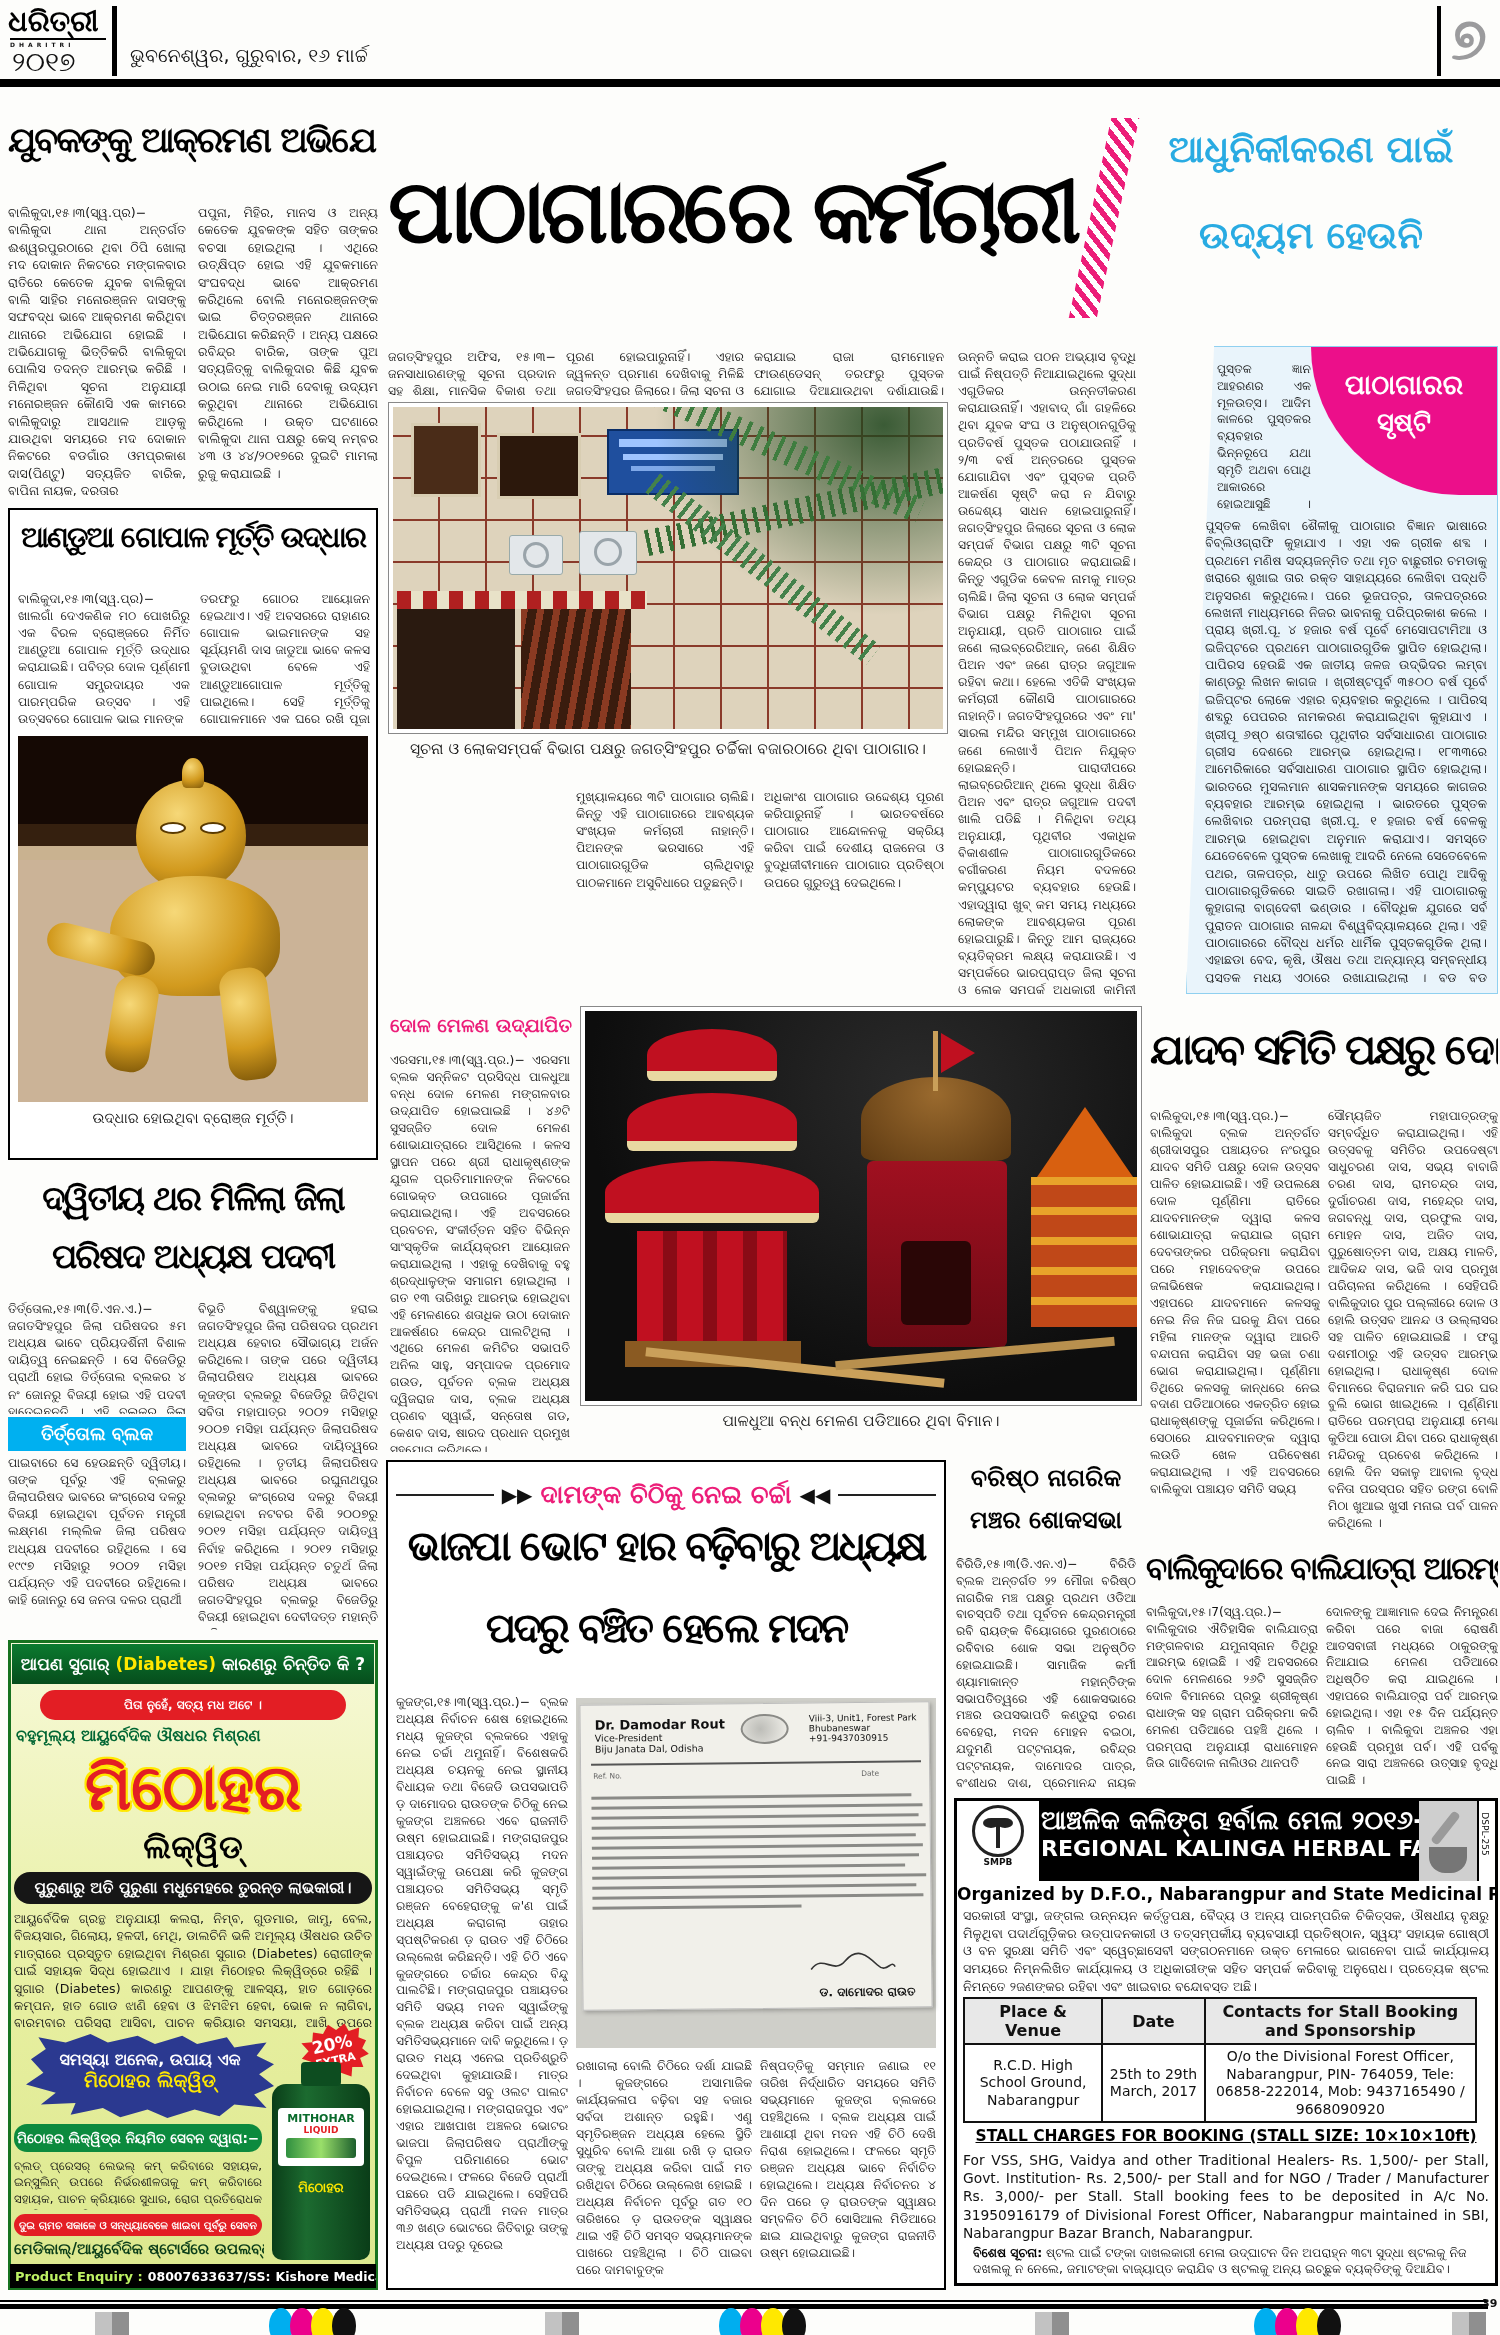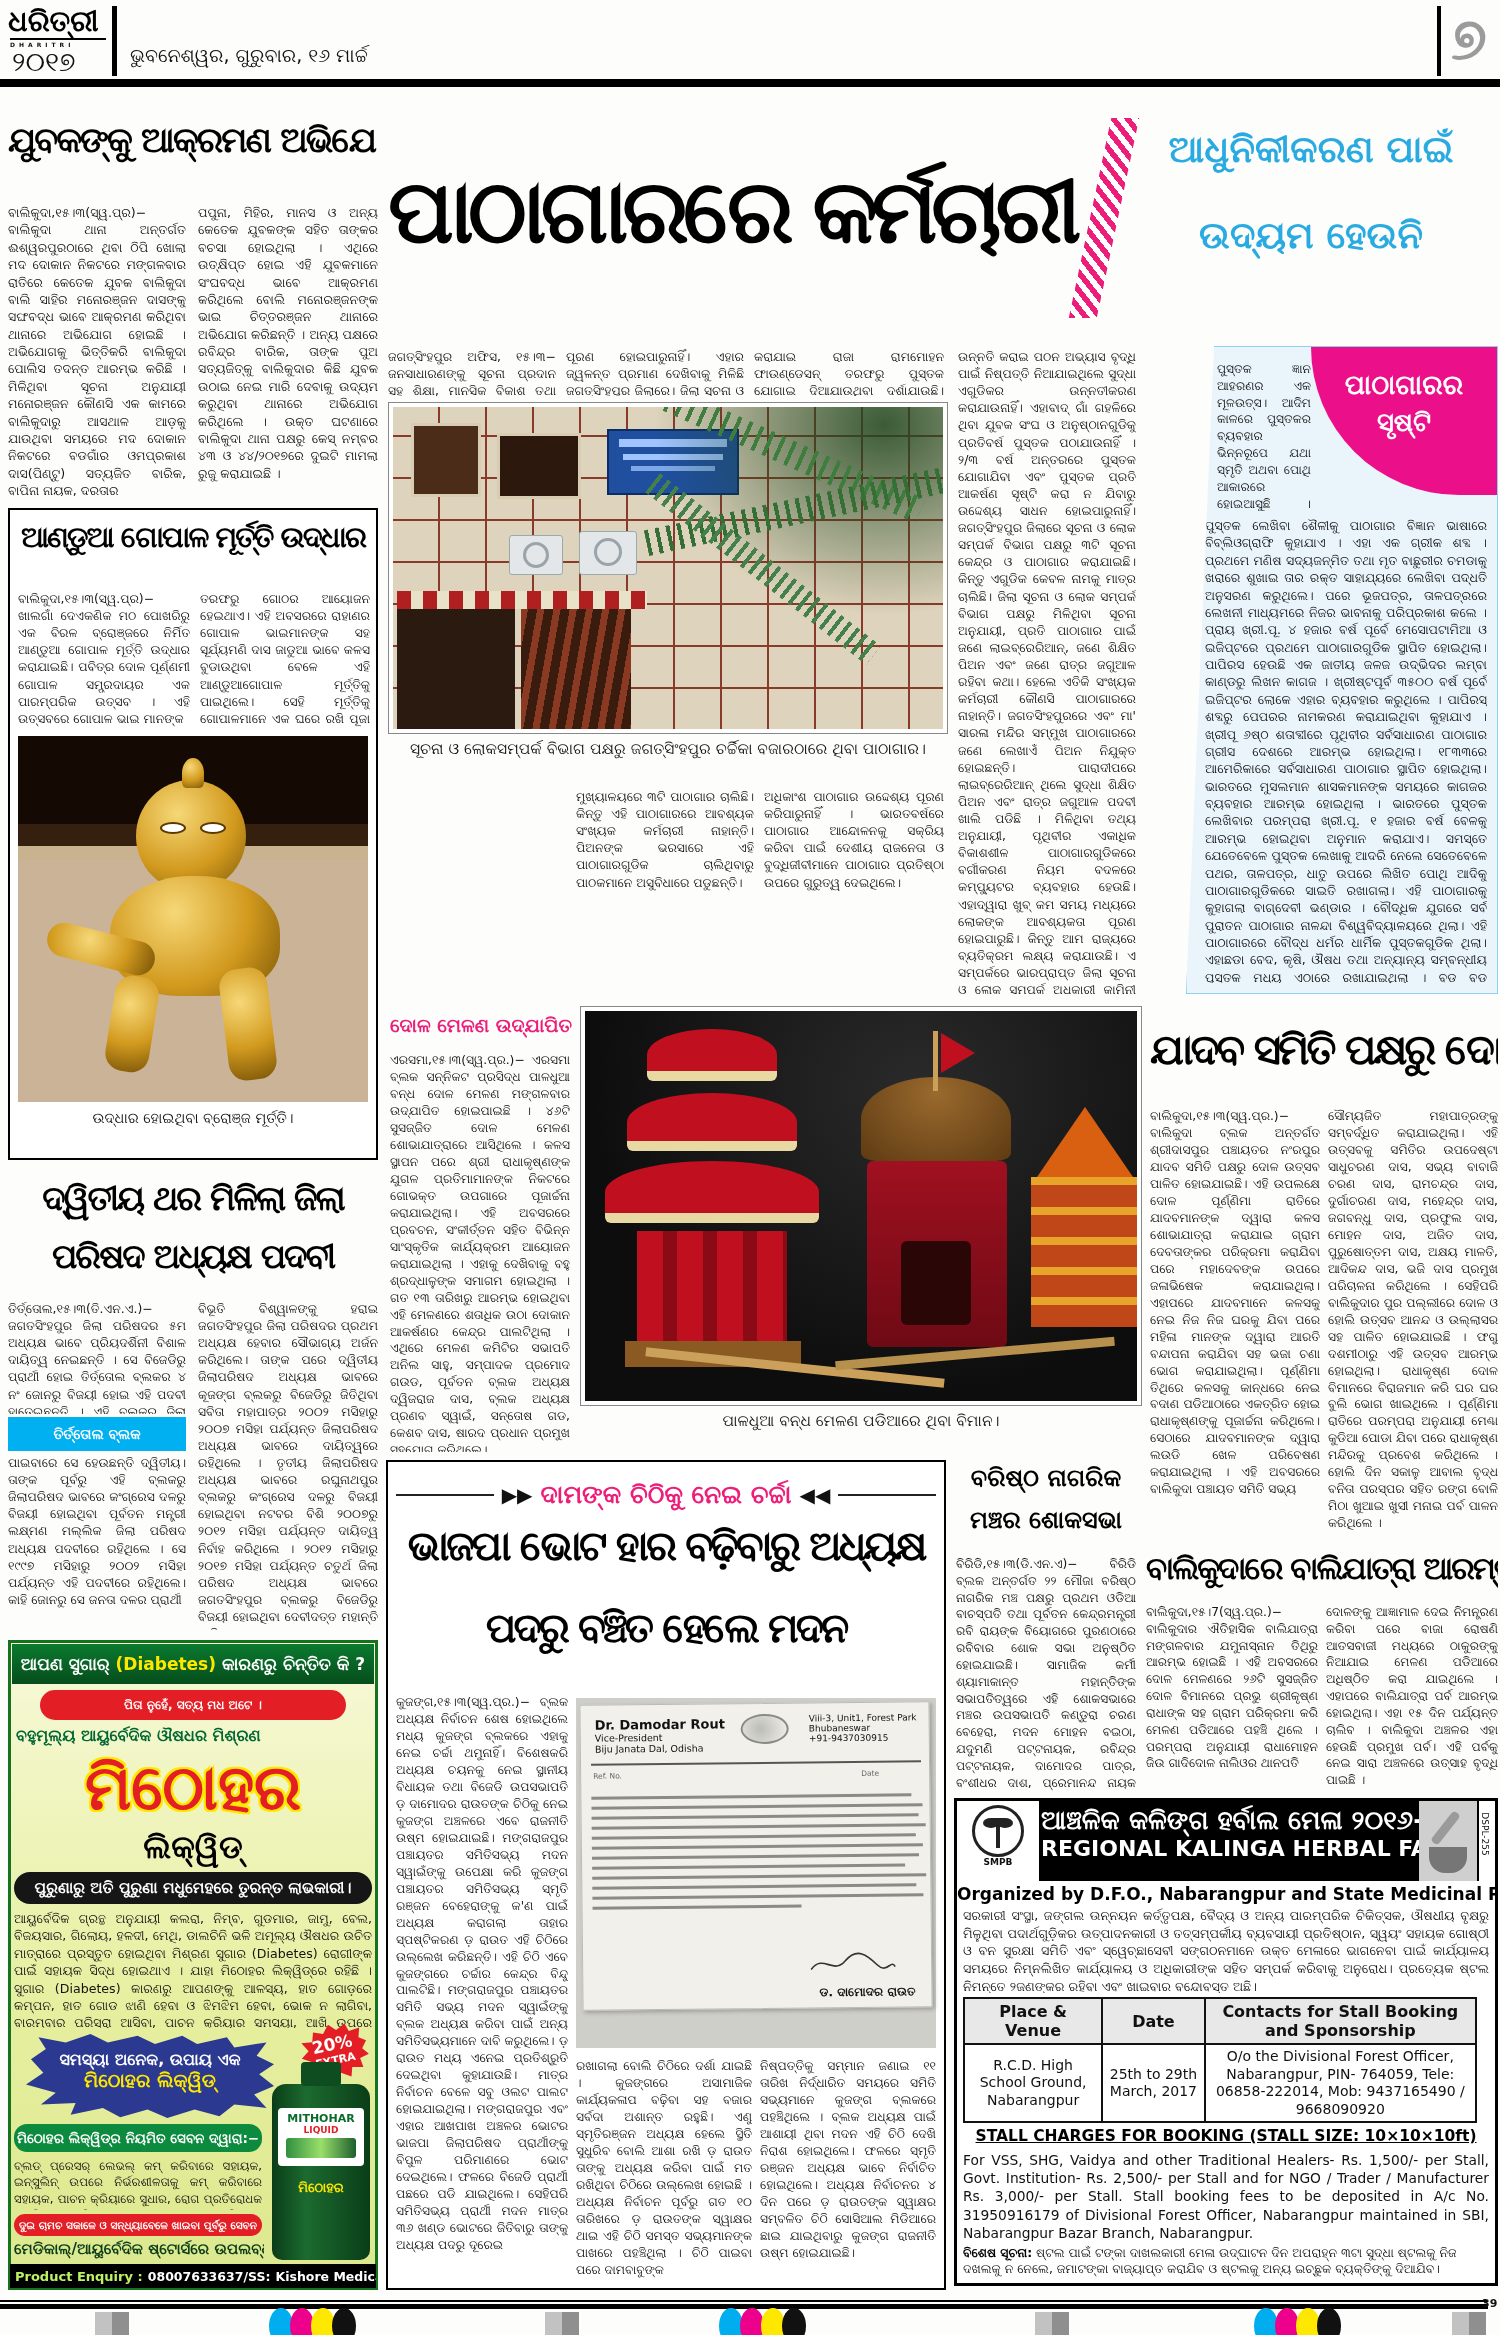--- a/index.html
+++ b/index.html
@@ -100,21 +100,21 @@
       <div class="gold" style="left:206px;top:232px;width:48px;height:112px;border-radius:18px;transform:rotate(-7deg)"></div>
       <div class="gold" style="left:164px;top:22px;width:22px;height:30px;border-radius:50% 50% 20% 20%"></div>
     </div>
   </div>
   <div class="abs ctr" style="left:18px;top:1110px;width:350px;height:28px;font-size:14.5px;overflow:hidden">ଉଦ୍ଧାର ହୋଇଥିବା ବ୍ରୋଞ୍ଜ ମୂର୍ତ୍ତି।</div>
 
   <div class="abs hd ctr nowrap" style="left:8px;top:1178px;width:370px;height:56px;font-size:34px;letter-spacing:-2px">ଦ୍ୱିତୀୟ ଥର ମିଳିଲା ଜିଲା</div>
   <div class="abs hd ctr nowrap" style="left:8px;top:1236px;width:370px;height:56px;font-size:34px;letter-spacing:-2px">ପରିଷଦ ଅଧ୍ୟକ୍ଷ ପଦବୀ</div>
   <div class="abs" style="left:8px;top:1300px;width:178px;height:330px;overflow:hidden">
     <div class="odia" style="height:114px;font-size:12.4px">ତିର୍ତ୍ତୋଲ,୧୫।୩(ତି.ଏନ.ଏ.)− ଜଗତସିଂହପୁର ଜିଲା ପରିଷଦର ୫ମ ଅଧ୍ୟକ୍ଷ ଭାବେ ପ୍ରିୟଦର୍ଶିନୀ ବିଶାଳ ଦାୟିତ୍ୱ ନେଇଛନ୍ତି । ସେ ବିଜେଡିରୁ ପ୍ରାର୍ଥୀ ହୋଇ ତିର୍ତ୍ତୋଲ ବ୍ଲକର ୪ ନଂ ଜୋନରୁ ବିଜୟୀ ହୋଇ ଏହି ପଦବୀ ହାତେଇଛନ୍ତି । ଏହି ବ୍ଲକରୁ ଜିଲା ପରିଷଦ ଅଧ୍ୟକ୍ଷ ପଦବୀ</div>
-    <div class="cyanbar" style="height:34px;margin:3px 0;font-size:14px;line-height:34px">ତିର୍ତ୍ତୋଲ ବ୍ଲକ</div>
+    <div class="cyanbar" style="height:34px;margin:3px 0;font-size:18px;line-height:34px">ତିର୍ତ୍ତୋଲ ବ୍ଲକ</div>
     <div class="odia" style="height:172px;font-size:12.4px">ପାଇବାରେ ସେ ହେଉଛନ୍ତି ଦ୍ୱିତୀୟ। ତାଙ୍କ ପୂର୍ବରୁ ଏହି ବ୍ଲକରୁ ଜିଲାପରିଷଦ ଭାବରେ କଂଗ୍ରେସ ଦଳରୁ ବିଜୟୀ ହୋଇଥିବା ପୂର୍ବତନ ମନ୍ତ୍ରୀ ଲକ୍ଷ୍ମଣ ମଲ୍ଲିକ ଜିଲା ପରିଷଦ ଅଧ୍ୟକ୍ଷ ପଦବୀରେ ରହିଥିଲେ । ସେ ୧୯୯୭ ମସିହାରୁ ୨୦୦୨ ମସିହା ପର୍ଯ୍ୟନ୍ତ ଏହି ପଦବୀରେ ରହିଥିଲେ। କାହି ଜୋନରୁ ସେ ଜନତା ଦଳର ପ୍ରାର୍ଥୀ</div>
   </div>
   <div class="abs odia" style="left:198px;top:1300px;width:180px;height:330px;font-size:12.4px">ବିଭୂତି ବିଶ୍ୱାଳଙ୍କୁ ହରାଇ ଜଗତସିଂହପୁର ଜିଲା ପରିଷଦର ପ୍ରଥମ ଅଧ୍ୟକ୍ଷ ହେବାର ସୌଭାଗ୍ୟ ଅର୍ଜନ କରିଥିଲେ। ତାଙ୍କ ପରେ ଦ୍ୱିତୀୟ ଜିଲାପରିଷଦ ଅଧ୍ୟକ୍ଷ ଭାବରେ କୂଜଙ୍ଗ ବ୍ଲକରୁ ବିଜେଡିରୁ ଜିତିଥିବା ସବିତା ମହାପାତ୍ର ୨୦୦୨ ମସିହାରୁ ୨୦୦୭ ମସିହା ପର୍ଯ୍ୟନ୍ତ ଜିଲାପରିଷଦ ଅଧ୍ୟକ୍ଷ ଭାବରେ ଦାୟିତ୍ୱରେ ରହିଥିଲେ । ତୃତୀୟ ଜିଲାପରିଷଦ ଅଧ୍ୟକ୍ଷ ଭାବରେ ରଘୁନାଥପୁର ବ୍ଲକରୁ କଂଗ୍ରେସ ଦଳରୁ ବିଜୟୀ ହୋଇଥିବା ନଟବର ବିଶି ୨୦୦୭ରୁ ୨୦୧୨ ମସିହା ପର୍ଯ୍ୟନ୍ତ ଦାୟିତ୍ୱ ନିର୍ବାହ କରିଥିଲେ । ୨୦୧୨ ମସିହାରୁ ୨୦୧୭ ମସିହା ପର୍ଯ୍ୟନ୍ତ ଚତୁର୍ଥ ଜିଲା ପରିଷଦ ଅଧ୍ୟକ୍ଷ ଭାବରେ ଜଗତସିଂହପୁର ବ୍ଲକରୁ ବିଜେଡିରୁ ବିଜୟୀ ହୋଇଥିବା ଦେବୀଦତ୍ତ ମହାନ୍ତି ଦାୟିତ୍ୱ ତୁଲାଇଥିଲେ ।</div>
 
   <div class="abs adbox" style="left:8px;top:1640px;width:370px;height:650px"></div>
   <div class="abs adgreen" style="left:12px;top:1644px;width:362px;height:40px;font-size:17px;line-height:40px;overflow:hidden">
     <span>ଆପଣ ସୁଗାର୍ </span><span style="color:#ffe800">(Diabetes)</span><span> କାରଣରୁ ଚିନ୍ତିତ କି ?</span>
   </div>
   <div class="abs adred" style="left:40px;top:1690px;width:306px;height:30px;font-size:12px;line-height:30px;overflow:hidden">ପିତା ନୁହେଁ, ସତ୍ୟ ମଧ ଅଟେ ।</div>
   <div class="abs hd" style="left:16px;top:1726px;width:354px;height:24px;font-size:16px;color:#063;white-space:nowrap">ବହୁମୂଲ୍ୟ ଆୟୁର୍ବେଦିକ ଔଷଧର ମିଶ୍ରଣ</div>
@@ -321,21 +321,21 @@
       </tr>
       <tr>
         <td>R.C.D. High School Ground, Nabarangpur</td>
         <td>25th to 29th March, 2017</td>
         <td>O/o the Divisional Forest Officer, Nabarangpur, PIN- 764059, Tele: 06858-222014, Mob: 9437165490 / 9668090920</td>
       </tr>
     </tbody>
       </table>
     <div class="ctr hd" style="height:22px;font-size:15.5px;text-decoration:underline;white-space:nowrap;overflow:hidden">STALL CHARGES FOR BOOKING (STALL SIZE: 10×10×10ft)</div>
     <div style="margin:2px 6px;height:92px;font-size:13.8px;line-height:1.32;text-align:justify;overflow:hidden">For VSS, SHG, Vaidya and other Traditional Healers- Rs. 1,500/- per Stall, Govt. Institution- Rs. 2,500/- per Stall and for NGO / Trader / Manufacturer Rs. 3,000/- per Stall. Stall booking fees to be deposited in A/c No. 31950916179 of Divisional Forest Officer, Nabarangpur maintained in SBI, Nabarangpur Bazar Branch, Nabarangpur.</div>
-    <div style="margin:2px 6px;height:44px;font-size:12.4px;line-height:1.3;overflow:hidden">
+    <div style="margin:2px 16px;height:44px;font-size:12.4px;line-height:1.3;overflow:hidden">
       <span class="hd">ବିଶେଷ ସୂଚନା:</span>
       <span>ଷ୍ଟଲ ପାଇଁ ଟଙ୍କା ଦାଖଲକାରୀ ମେଳା ଉଦ୍‌ଘାଟନ ଦିନ ଅପରାହ୍ନ ୩ଟା ସୁଦ୍ଧା ଷ୍ଟଲକୁ ନିଜ ଦଖଲକୁ ନ ନେଲେ, ଜମାଟଙ୍କା ବାଜ୍ୟାପ୍ତ କରାଯିବ ଓ ଷ୍ଟଲକୁ ଅନ୍ୟ ଇଚ୍ଛୁକ ବ୍ୟକ୍ତିଙ୍କୁ ଦିଆଯିବ।</span>
     </div>
 
   </div>
 
   <div class="abs blackbar" style="left:0;top:2300px;width:1488px;height:2px"></div>
   <div class="abs blackbar" style="left:0;top:2304px;width:1488px;height:5px"></div>
   <div class="abs" style="left:1482px;top:2297px;font-size:11px;font-weight:bold">39</div>
 

